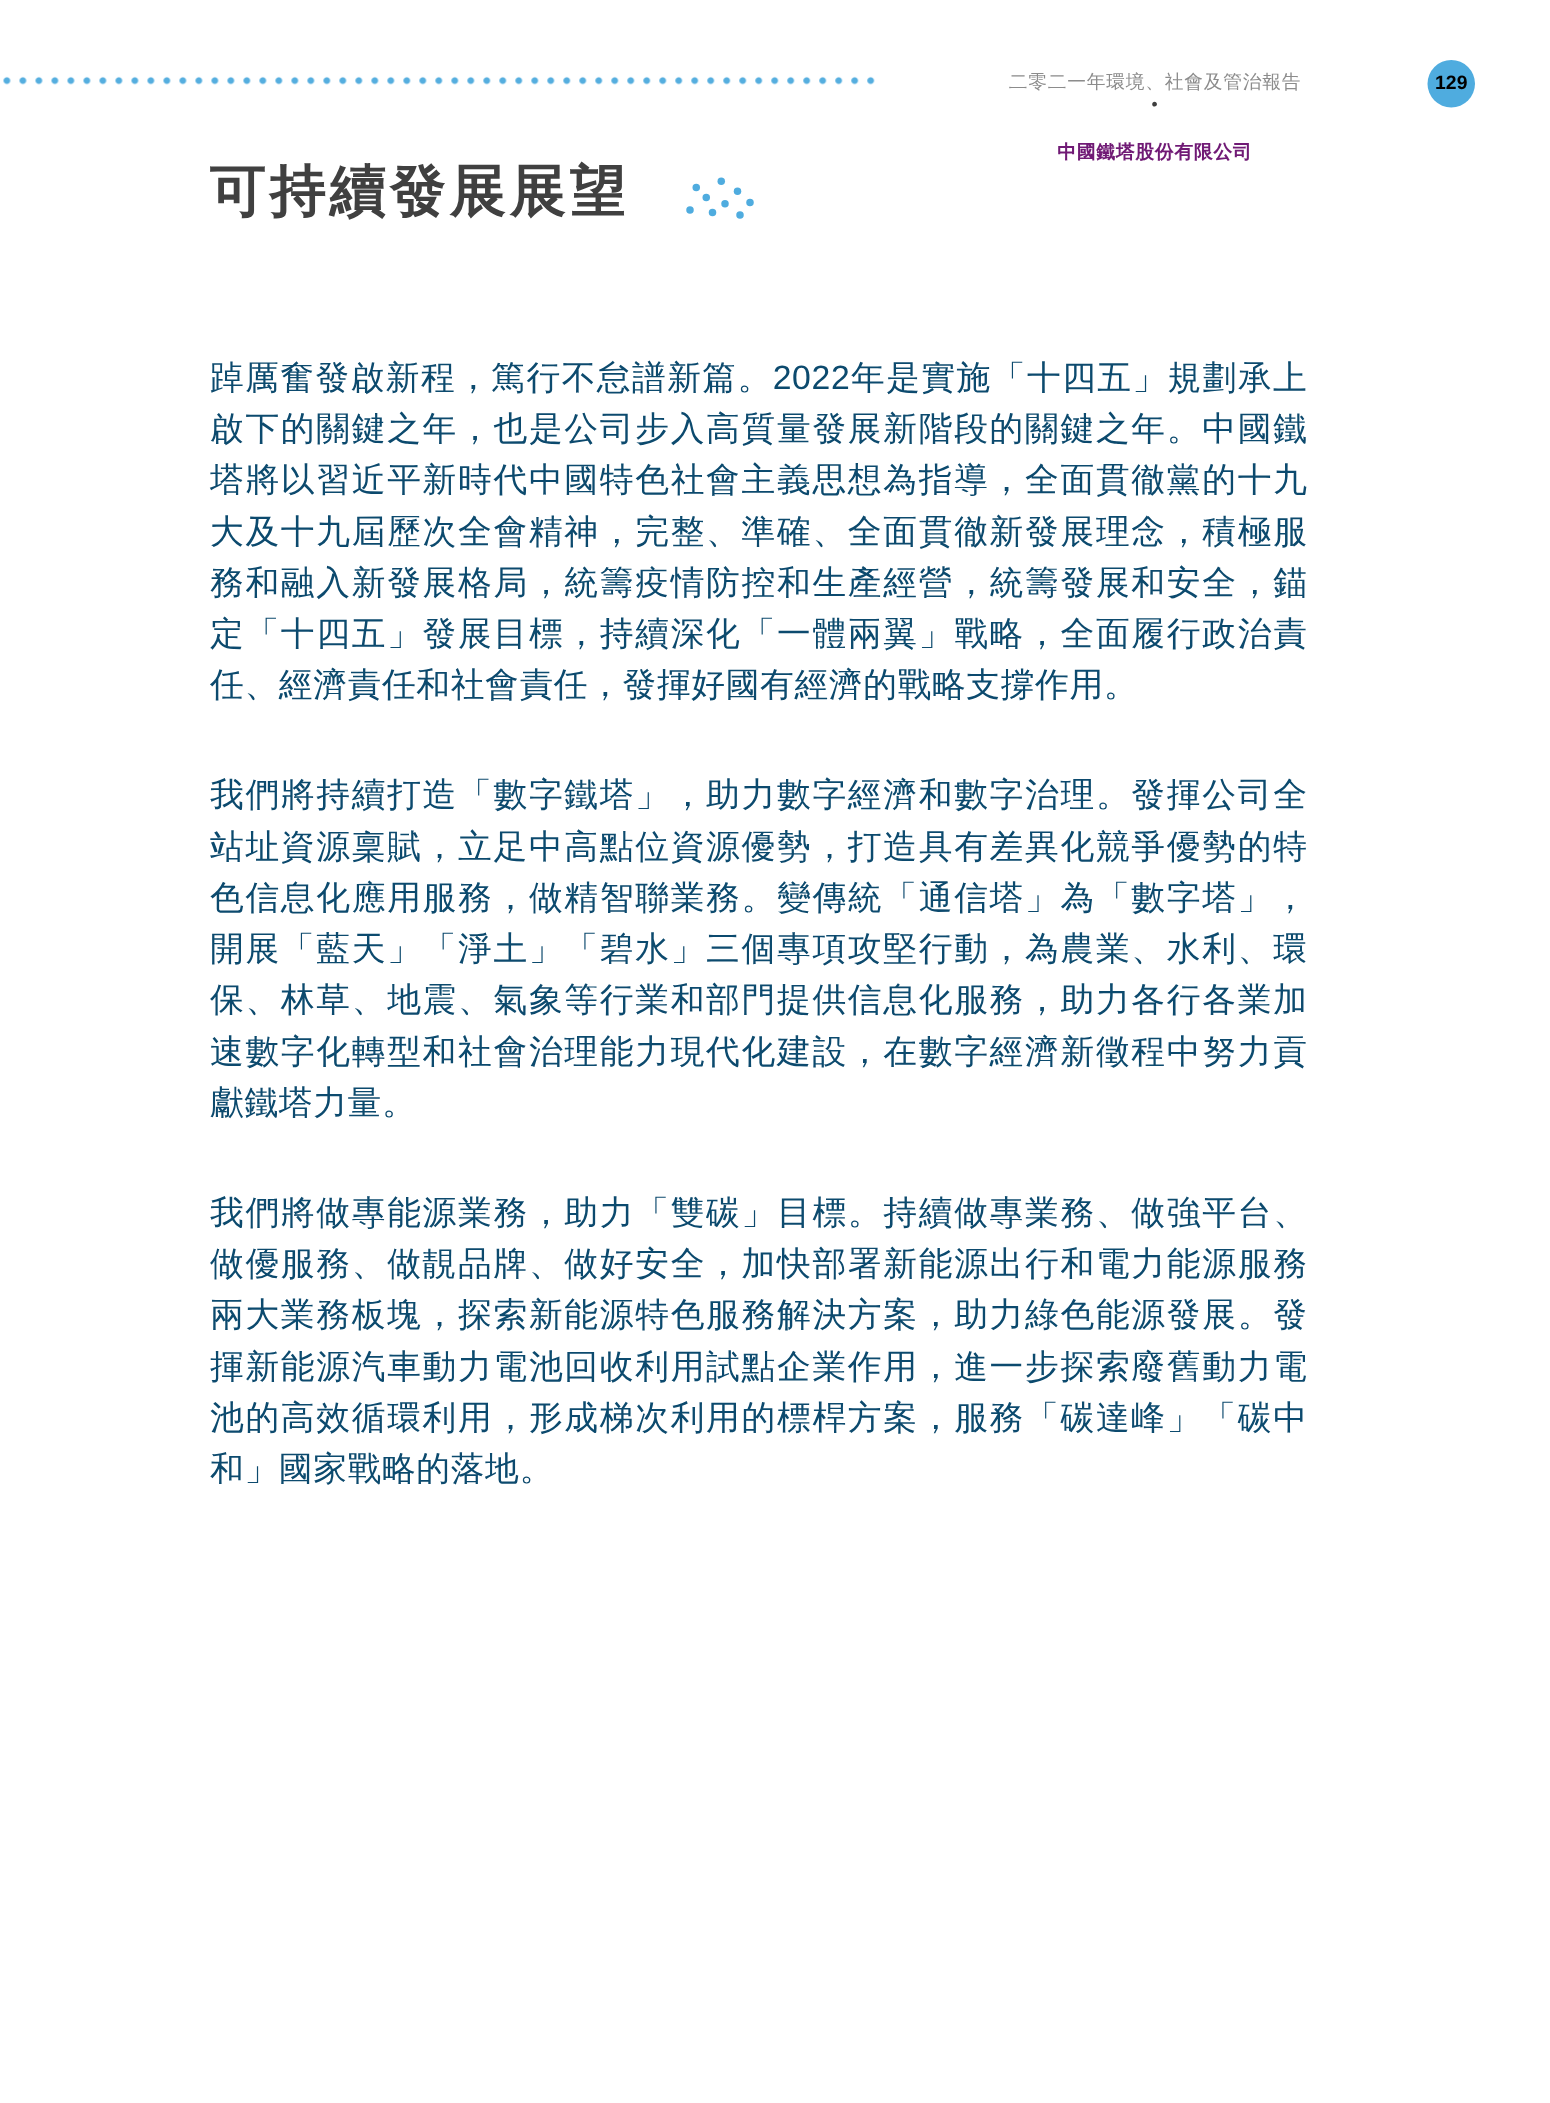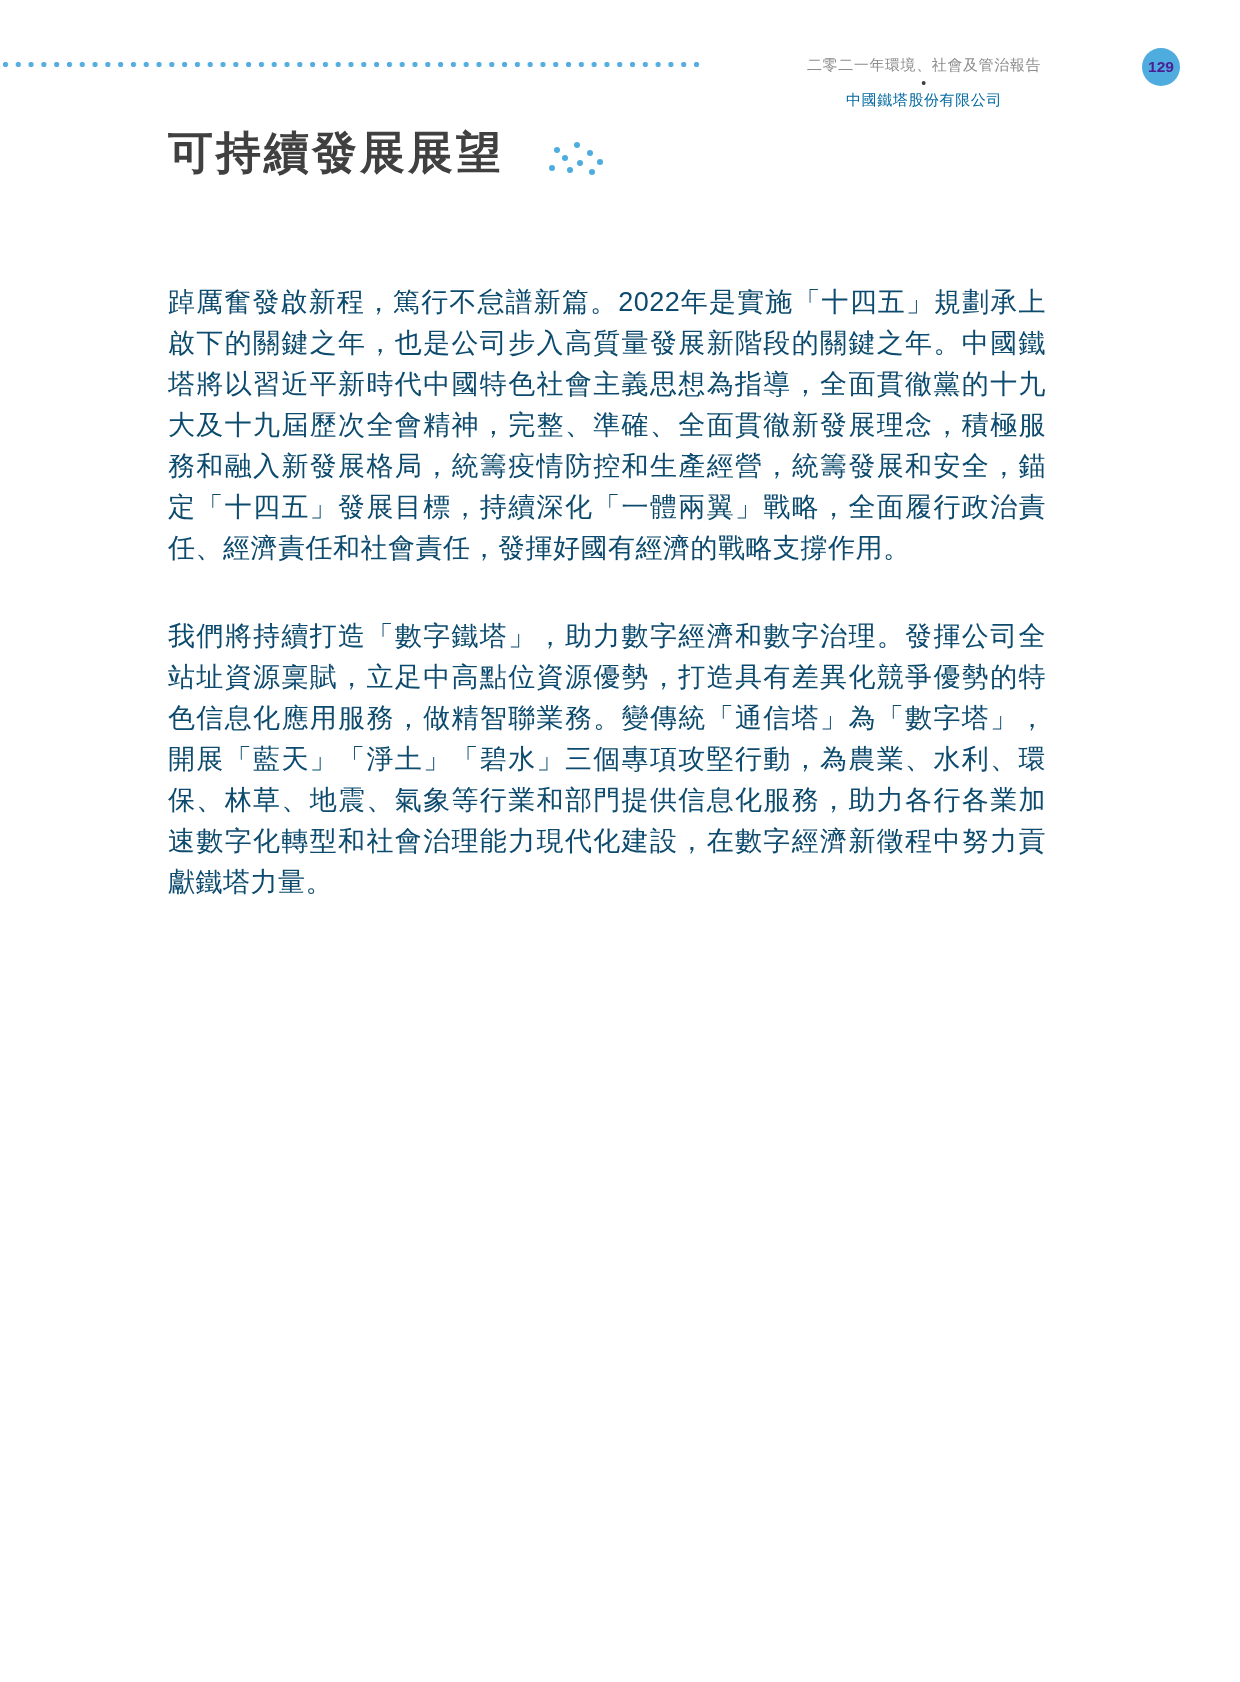--- a/index.html
+++ b/index.html
@@ -31,30 +31,31 @@
     color: #8C8C8C;
     letter-spacing: 0.6px;
     flex-direction: column;
   }
   .header-sep {
     color: #3E3E3E;
     font-size: 14px;
     margin: 0 8px;
   }
   .header-company {
-    color: #0369a1;
-    font-weight: normal;
+    color: #701a75;
+    font-weight: bold;
+    margin-top: 21px;
   }
   .page-badge {
     position: absolute;
     left: 1142px; top: 48px;
     width: 38px; height: 38px;
     border-radius: 50%;
     background: #4FACDF;
-    color: #4c1d95;
+    color: #000000;
     font-size: 15.5px;
     font-weight: bold;
     display: flex;
     align-items: center;
     justify-content: center;
   }
 
   
   .title-row {
     position: absolute;
@@ -116,13 +117,14 @@
       <circle cx="44" cy="14" r="3"></circle>
       <circle cx="46" cy="33" r="3"></circle>
       <circle cx="54" cy="23" r="3"></circle>
     </g>
   </svg>
 </div>
 
 <div class="body-copy">
   <p>踔厲奮發啟新程，篤行不怠譜新篇。2022年是實施「十四五」規劃承上啟下的關鍵之年，也是公司步入高質量發展新階段的關鍵之年。中國鐵塔將以習近平新時代中國特色社會主義思想為指導，全面貫徹黨的十九大及十九屆歷次全會精神，完整、準確、全面貫徹新發展理念，積極服務和融入新發展格局，統籌疫情防控和生產經營，統籌發展和安全，錨定「十四五」發展目標，持續深化「一體兩翼」戰略，全面履行政治責任、經濟責任和社會責任，發揮好國有經濟的戰略支撐作用。</p>
   <p>我們將持續打造「數字鐵塔」，助力數字經濟和數字治理。發揮公司全站址資源稟賦，立足中高點位資源優勢，打造具有差異化競爭優勢的特色信息化應用服務，做精智聯業務。變傳統「通信塔」為「數字塔」，開展「藍天」「淨土」「碧水」三個專項攻堅行動，為農業、水利、環保、林草、地震、氣象等行業和部門提供信息化服務，助力各行各業加速數字化轉型和社會治理能力現代化建設，在數字經濟新徵程中努力貢獻鐵塔力量。</p>
+  <p>我們將做專能源業務，助力「雙碳」目標。持續做專業務、做強平台、做優服務、做靚品牌、做好安全，加快部署新能源出行和電力能源服務兩大業務板塊，探索新能源特色服務解決方案，助力綠色能源發展。發揮新能源汽車動力電池回收利用試點企業作用，進一步探索廢舊動力電池的高效循環利用，形成梯次利用的標桿方案，服務「碳達峰」「碳中和」國家戰略的落地。</p>
 </div>
 
 </body></html>

